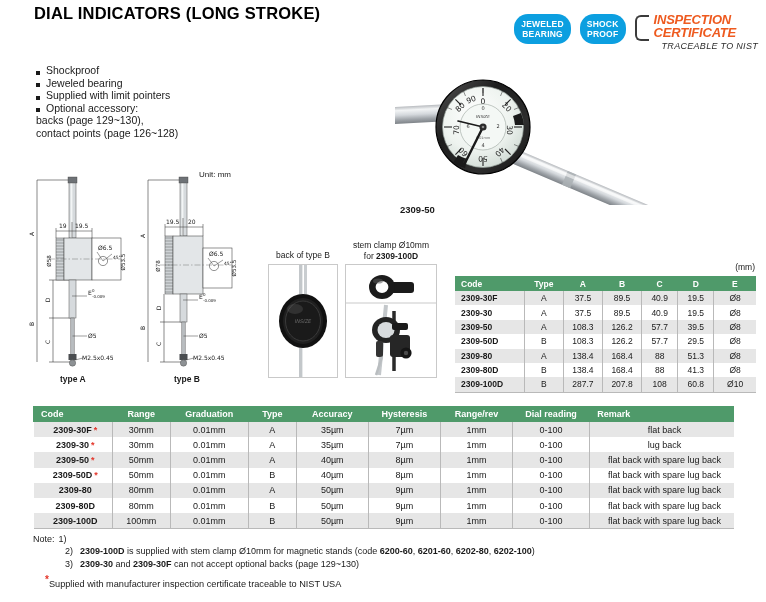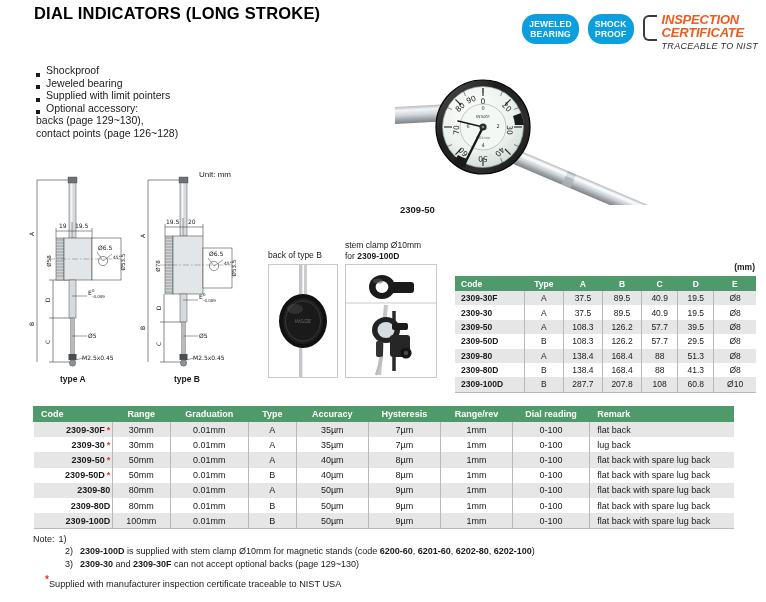--- a/index.html
+++ b/index.html
@@ -44,29 +44,29 @@
   }
   #cert-lines { margin-left: 17px; }
   .cert-word {
     color: #ee5a1f; font-weight: bold; font-style: italic;
     font-size: 13px; line-height: 12.5px;
     letter-spacing: -0.2px; display: block;
   }
   #cert-sub {
     color: #2b2b2b; font-style: italic; font-weight: normal;
     font-size: 9px; letter-spacing: 0.3px;
-    display: block; margin-top: 2px; margin-left: 0px;
+    display: block; margin-top: 2px; margin-left: 8px;
   }
 
   
   #feature-list {
     position: absolute; left: 36px; top: 64px;
     font-size: 10.5px; line-height: 12.6px; color: #1a1a1a;
   }
-  .feature-item { display: flex; align-items: flex-end; }
+  .feature-item { display: flex; align-items: center; }
   .sq-bullet {
     width: 4px; height: 4px; background: #1a1a1a;
     margin-right: 6px; margin-top: 4.5px; flex: none;
   }
   .feature-sub { margin-left: 0; }
 
   
   #product-photo { position: absolute; left: 395px; top: 55px; width: 340px; height: 150px; }
   #photo-caption {
     position: absolute; left: 400px; top: 204px;
@@ -82,36 +82,36 @@
   
   .drawing-caption {
     position: absolute; font-size: 8.5px; font-weight: bold; color: #1a1a1a;
   }
   #cap-type-a { left: 60px; top: 374px; }
   #cap-type-b { left: 174px; top: 374px; }
   .dwg-svg { position: absolute; }
 
   
   .panel-title {
-    position: absolute; font-size: 8.5px; color: #1a1a1a; text-align: left;
+    position: absolute; font-size: 8.5px; color: #1a1a1a; text-align: center;
   }
   #panel-a-title { left: 268px; top: 250px; width: 70px; }
   #panel-b-title { left: 345px; top: 240px; width: 92px; line-height: 10.5px; }
   #panel-b-title b { font-weight: bold; }
   .photo-box {
     position: absolute; background: #fff;
     border: 1px solid #c9c9c9;
   }
   #panel-a-box { left: 268px; top: 264px; width: 70px; height: 114px; }
   #panel-b-box { left: 345px; top: 264px; width: 92px; height: 114px; }
 
   
   #mm-note {
     position: absolute; right: 11px; top: 262px;
-    font-size: 8.5px; font-weight: bold; color: #1a1a1a;
+    font-size: 8.5px; font-weight: normal; color: #1a1a1a;
   }
   #dim-table {
     position: absolute; left: 455px; top: 276px;
     width: 301px;
     border-collapse: collapse;
     font-size: 8.5px;
   }
   #dim-table th {
     background: #4f9a6a; color: #fff; font-weight: bold;
     font-size: 8.5px; text-align: center;
@@ -145,24 +145,24 @@
     border-left: 1px solid #4f9a6a;
   }
   #spec-table th.c-code,
   #spec-table th.c-remark { text-align: left; padding-left: 7px; }
   #spec-table td {
     text-align: center; padding: 2.6px 2px;
     border-left: 1px solid #b9b9b9;
     color: #1a1a1a;
   }
   #spec-table td.c-code {
-    text-align: right; padding-left: 7px;
+    text-align: center; padding-left: 7px;
     font-weight: bold; border-left: none;
   }
-  #spec-table td.c-remark { text-align: left; padding-left: 7px; margin-top: 28px; }
+  #spec-table td.c-remark { text-align: center; padding-left: 7px; margin-top: 28px; }
   #spec-table tbody tr:nth-child(odd) { background: #e6e6e6; }
   #spec-table tbody tr:nth-child(even) { background: #ffffff; }
   #spec-table tbody tr:last-child td { border-bottom: 1px solid #b9b9b9; }
   .star { color: #e4352a; font-weight: bold; margin-left: 2px; }
 
   
   #notes {
     position: absolute; left: 33px; top: 533px;
     font-size: 9px; line-height: 12.4px; color: #1a1a1a;
     width: 720px;

